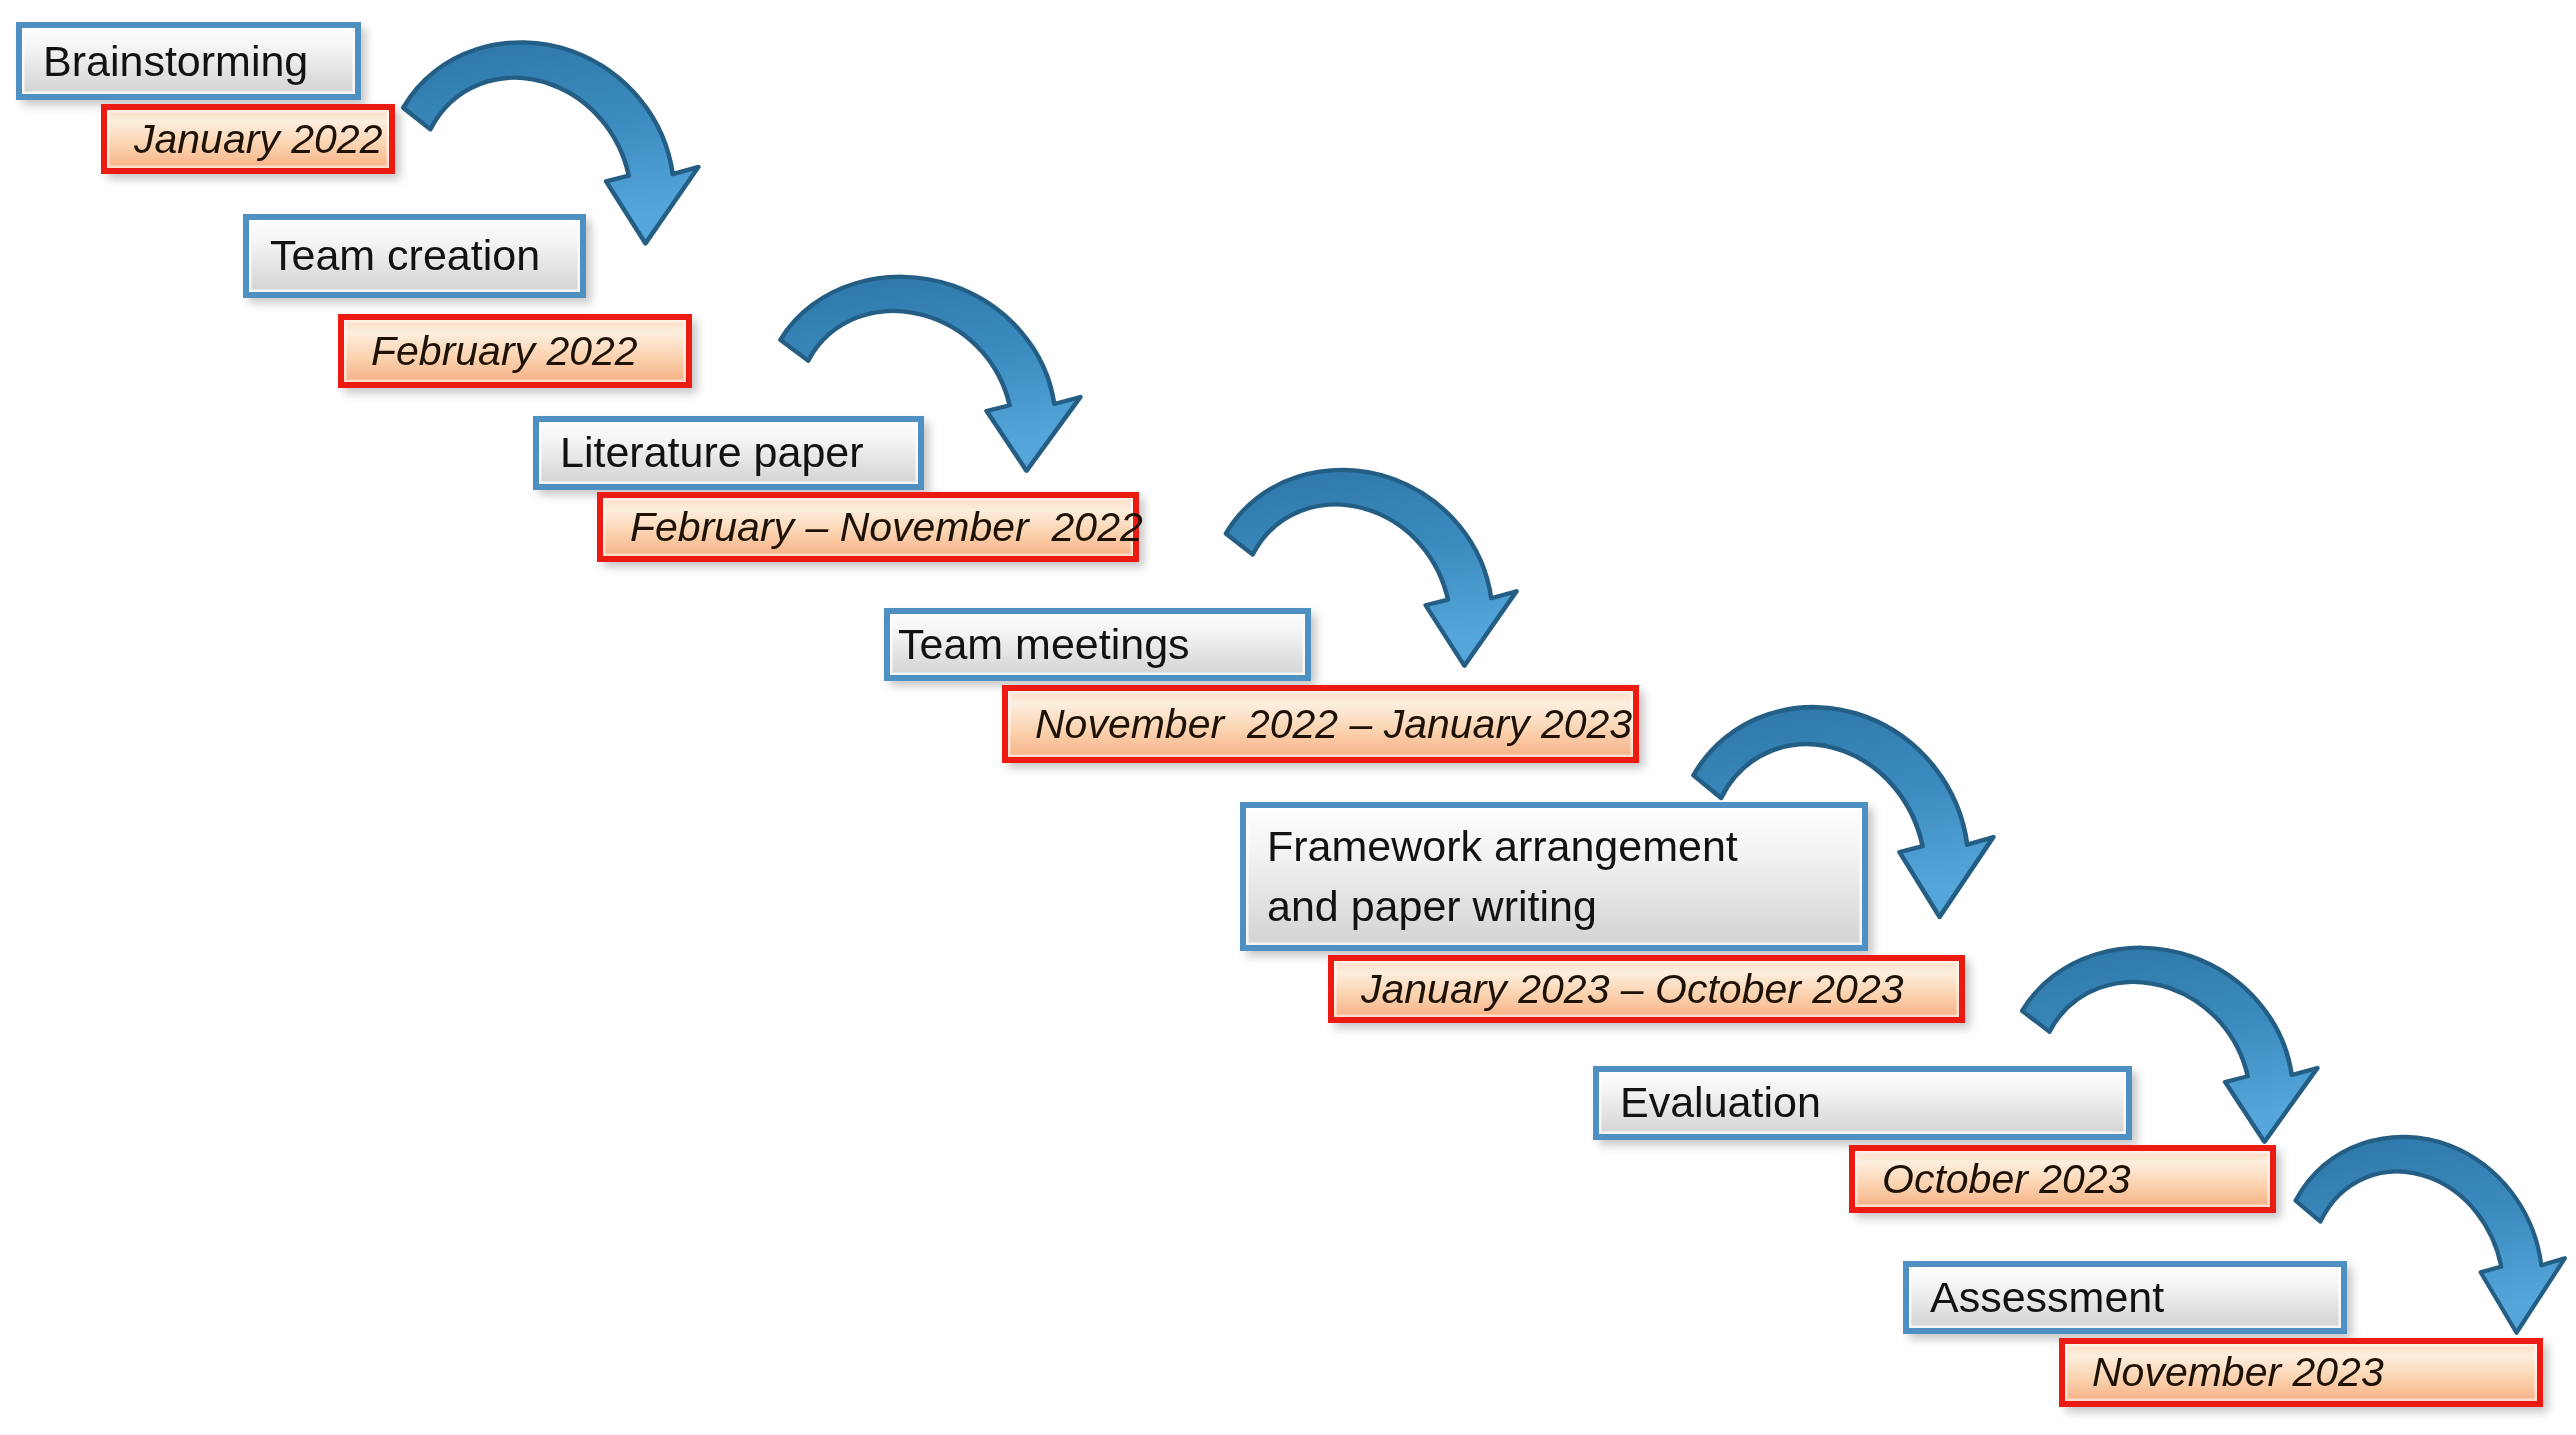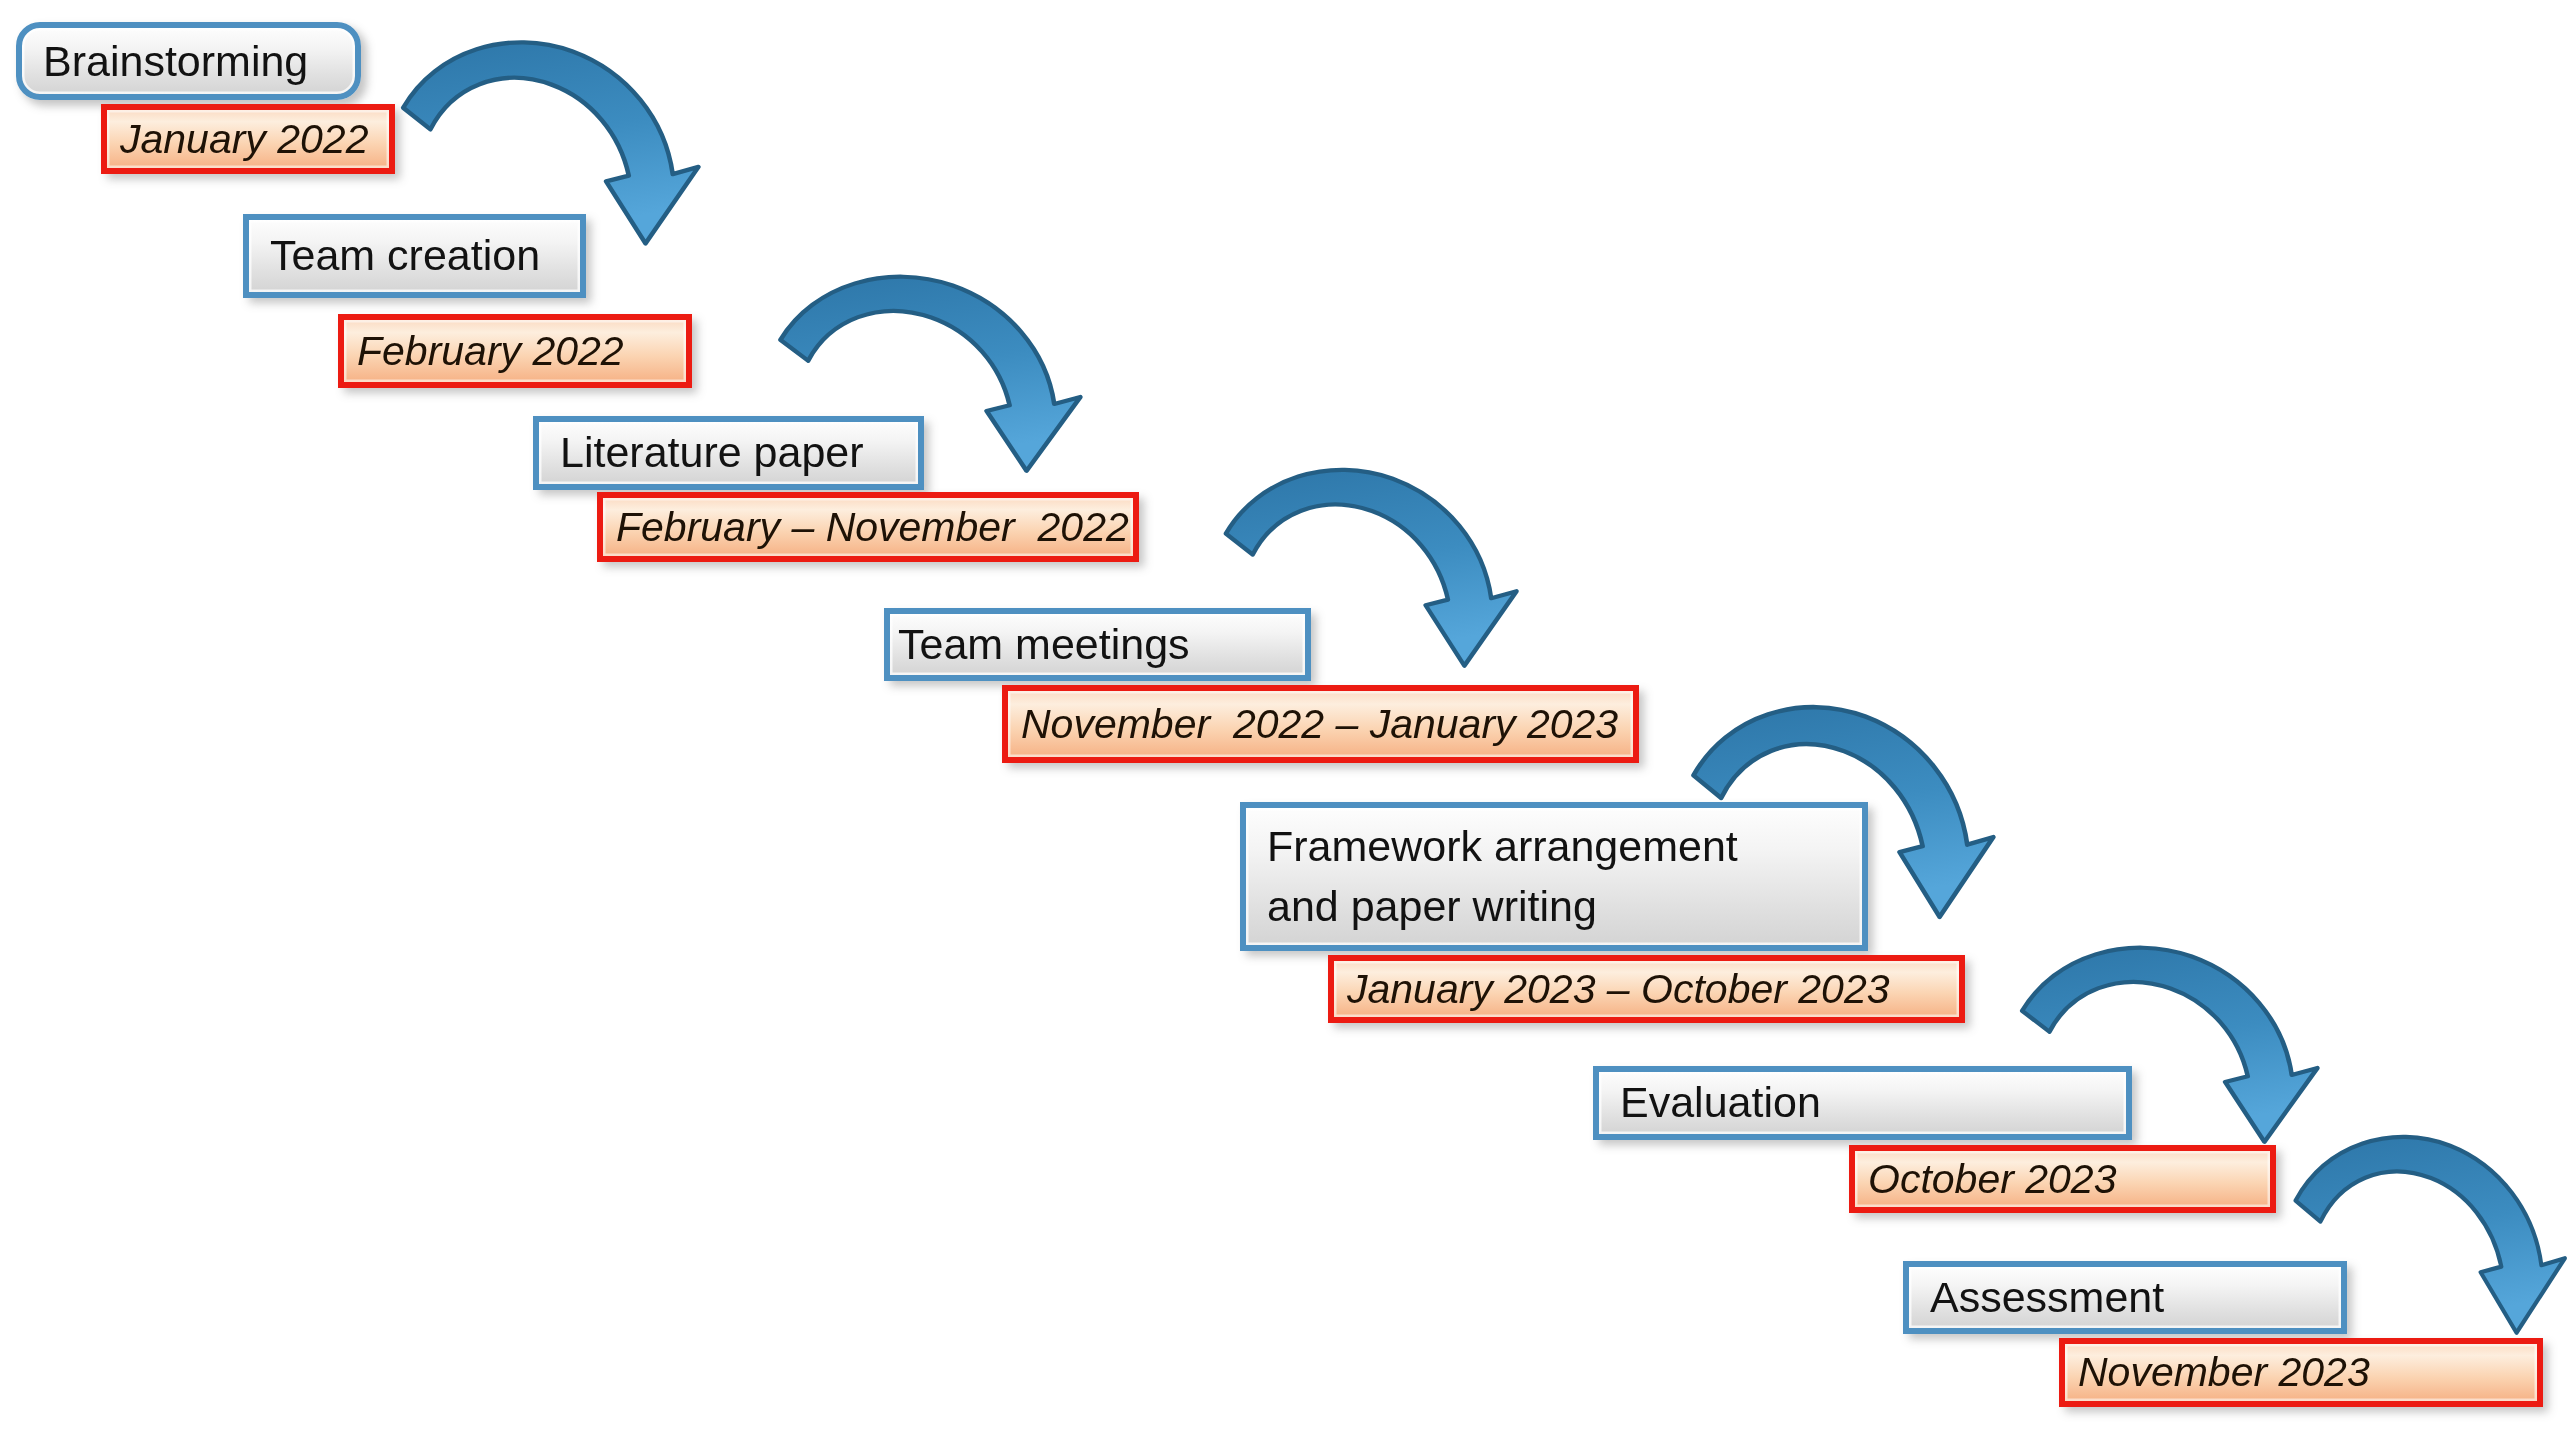--- a/index.html
+++ b/index.html
@@ -41,21 +41,21 @@
 
   
   .date {
     position: absolute;
     box-sizing: border-box;
     border: 6.8px solid #ec1b12;
     background: linear-gradient(180deg, #fbdcc4 0%, #fdeede 20%, #fbd4b2 58%, #f6b286 100%);
     box-shadow: 5.6px 5.6px 8.7px rgba(90,90,90,0.35), inset 0 0 0 2.5px rgba(255,255,255,0.55);
     display: flex;
     align-items: center;
-    padding: 0 13px;
+    padding: 0 27px;
     z-index: 2;
   }
   .date .date-label {
     font-size: 41px;
     font-style: italic;
     color: #1e1206;
     white-space: pre;
   }
 
   
@@ -63,21 +63,21 @@
     position: absolute;
     z-index: 3;
   }
   .arrow svg {
     width: 100%;
     height: 100%;
     display: block;
   }
 
   
-  .s0 { left: 16px;   top: 22.3px;   width: 345px;  height: 78px; border-radius: 24px; }
+  .s0 { left: 16px;   top: 22.3px;   width: 345px;  height: 78px; }
   .s1 { left: 243px;  top: 214px;  width: 343px;  height: 84px; }
   .s2 { left: 533px;  top: 416px;  width: 391px;  height: 74px; }
   .s3 { left: 884px; top: 608px;  width: 427px;  height: 73px; padding-left: 8px; }
   .s4 { left: 1240px; top: 802px; width: 628px; height: 149px; }
   .s5 { left: 1593px; top: 1066px; width: 539px;  height: 74px; }
   .s6 { left: 1903px; top: 1261px; width: 444px;  height: 73px; }
 
   
   .d0 { left: 101px;  top: 104px;  width: 294px;  height: 70px; }
   .d1 { left: 338px;  top: 296px;  width: 354px;  height: 74px; margin-top: 18px; }

